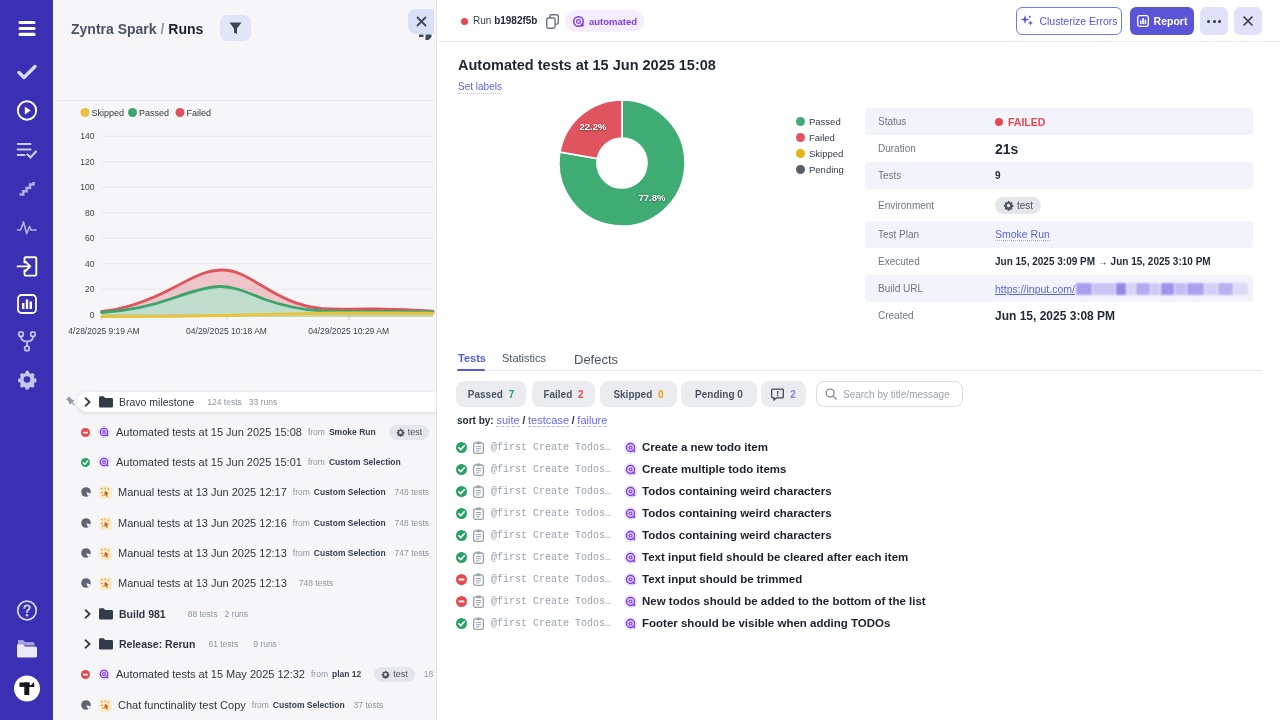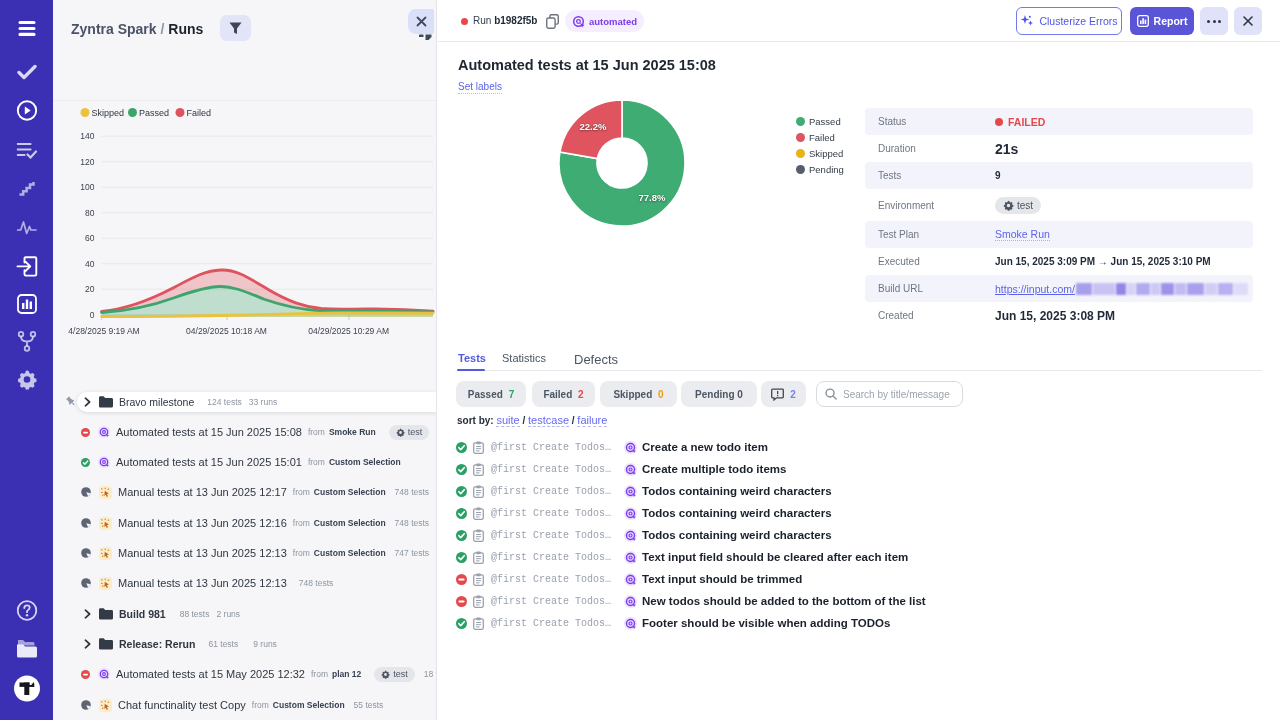--- a/index.html
+++ b/index.html
@@ -244,21 +244,21 @@
         <span class="cnt" style="margin-left:12px">748 tests</span>
       </div>
       <div class="lrow" style="top:602px;left:31px">
         <svg width="7" height="10" viewBox="0 0 7 10">
             <path d="M1.4 1.2 L5.6 5 L1.4 8.8" fill="none" stroke="#2f3642" stroke-width="1.7" stroke-linecap="round" stroke-linejoin="round"></path>
           </svg>
         <svg style="margin-left:8px" width="14" height="12" viewBox="0 0 14 12">
             <path d="M0 1.6 Q0 0.2 1.4 0.2 H4.6 L6.2 2 H12.6 Q14 2 14 3.4 V10.2 Q14 11.6 12.6 11.6 H1.4 Q0 11.6 0 10.2 Z" fill="#333b49"></path>
           </svg>
         <span class="ttl" style="font-weight:bold;font-size:10.5px">Build 981</span>
-        <span class="cnt" style="margin-left:14px">88 tests</span>
+        <span class="cnt" style="margin-left:22px">88 tests</span>
           <span class="cnt" style="margin-left:7px">2 runs</span>
       </div>
       <div class="lrow" style="top:632px;left:31px">
         <svg width="7" height="10" viewBox="0 0 7 10">
             <path d="M1.4 1.2 L5.6 5 L1.4 8.8" fill="none" stroke="#2f3642" stroke-width="1.7" stroke-linecap="round" stroke-linejoin="round"></path>
           </svg>
         <svg style="margin-left:8px" width="14" height="12" viewBox="0 0 14 12">
             <path d="M0 1.6 Q0 0.2 1.4 0.2 H4.6 L6.2 2 H12.6 Q14 2 14 3.4 V10.2 Q14 11.6 12.6 11.6 H1.4 Q0 11.6 0 10.2 Z" fill="#333b49"></path>
           </svg>
         <span class="ttl" style="font-weight:bold;font-size:10.5px">Release: Rerun</span>
@@ -296,21 +296,21 @@
               <rect x="2" y="2.2" width="1.7" height="1.2" rx="0.6" transform="rotate(25 2.8 2.8)"></rect>
               <rect x="5.6" y="1.5" width="1.2" height="1.7" rx="0.6"></rect>
               <rect x="2" y="5.8" width="1.7" height="1.2" rx="0.6"></rect>
               <rect x="8.6" y="2.6" width="1.7" height="1.2" rx="0.6" transform="rotate(-35 9.4 3.2)"></rect>
               <rect x="3" y="8.6" width="1.7" height="1.2" rx="0.6" transform="rotate(-40 3.8 9.2)"></rect>
             </g>
           </svg>
         <span class="ttl">Chat functinality test Copy</span>
         <span class="from">from</span>
           <span class="fromb">Custom Selection</span>
-        <span class="cnt">55 tests</span>
+        <span class="cnt">37 tests</span>
       </div>
     </div>
   </div>
   <div id="sidebar">
     <svg style="top:21px" width="18" height="15" viewBox="0 0 18 15">
         <g fill="#ffffff">
           <rect x="0.5" y="0" width="17" height="3.1" rx="1.5"></rect>
           <rect x="0.5" y="5.9" width="17" height="3.1" rx="1.5"></rect>
           <rect x="0.5" y="11.8" width="17" height="3.1" rx="1.5"></rect>
         </g>

